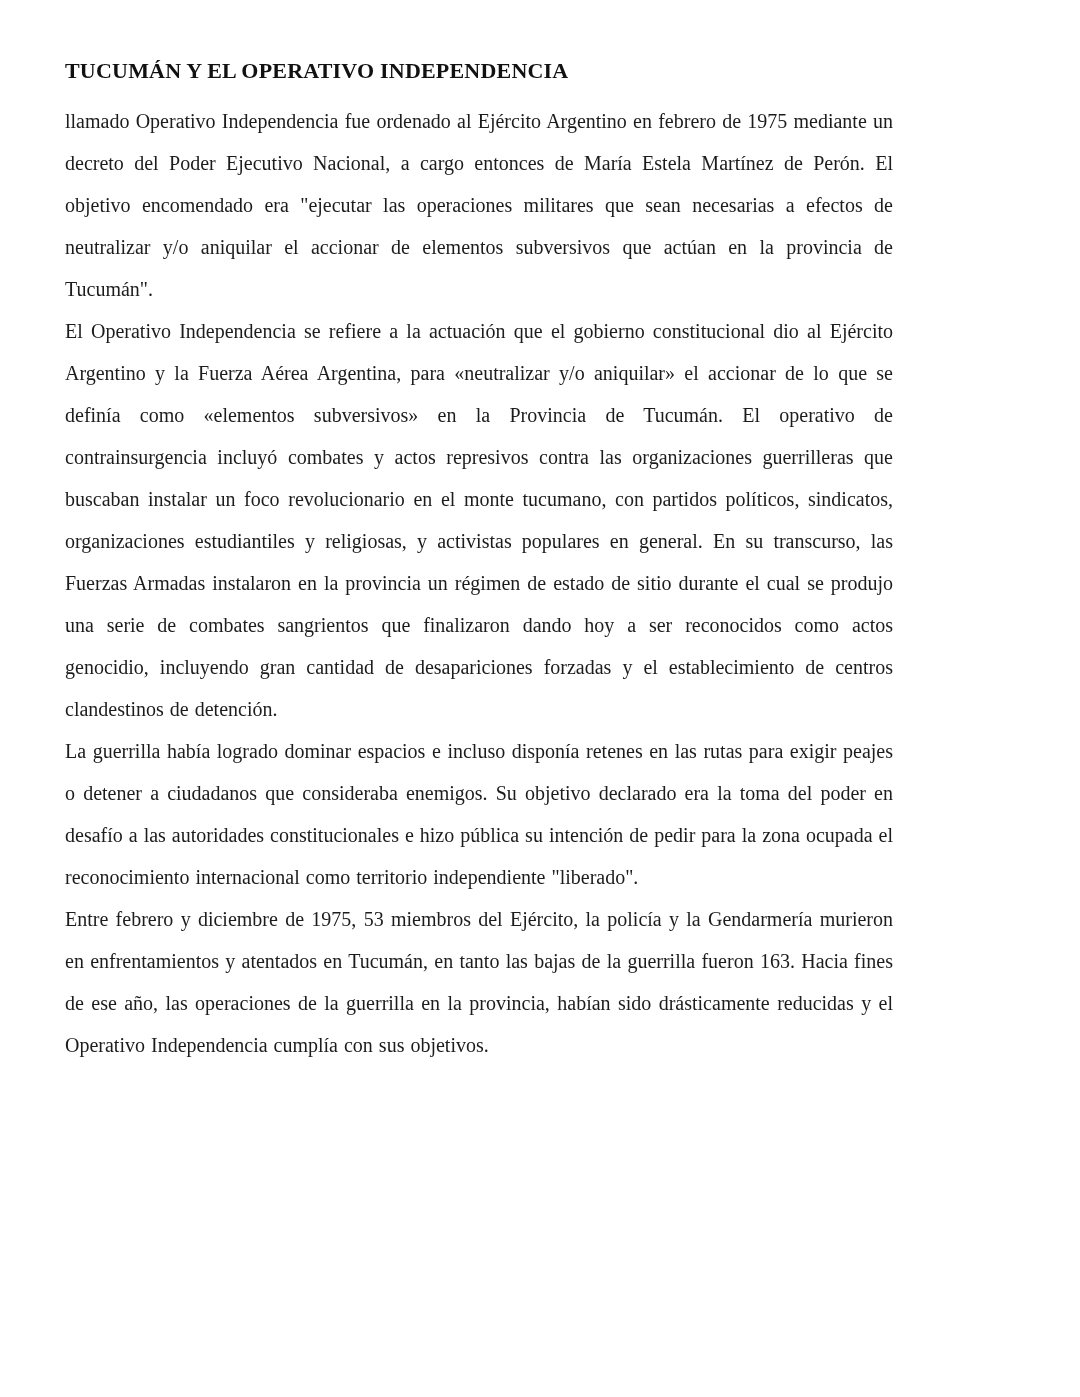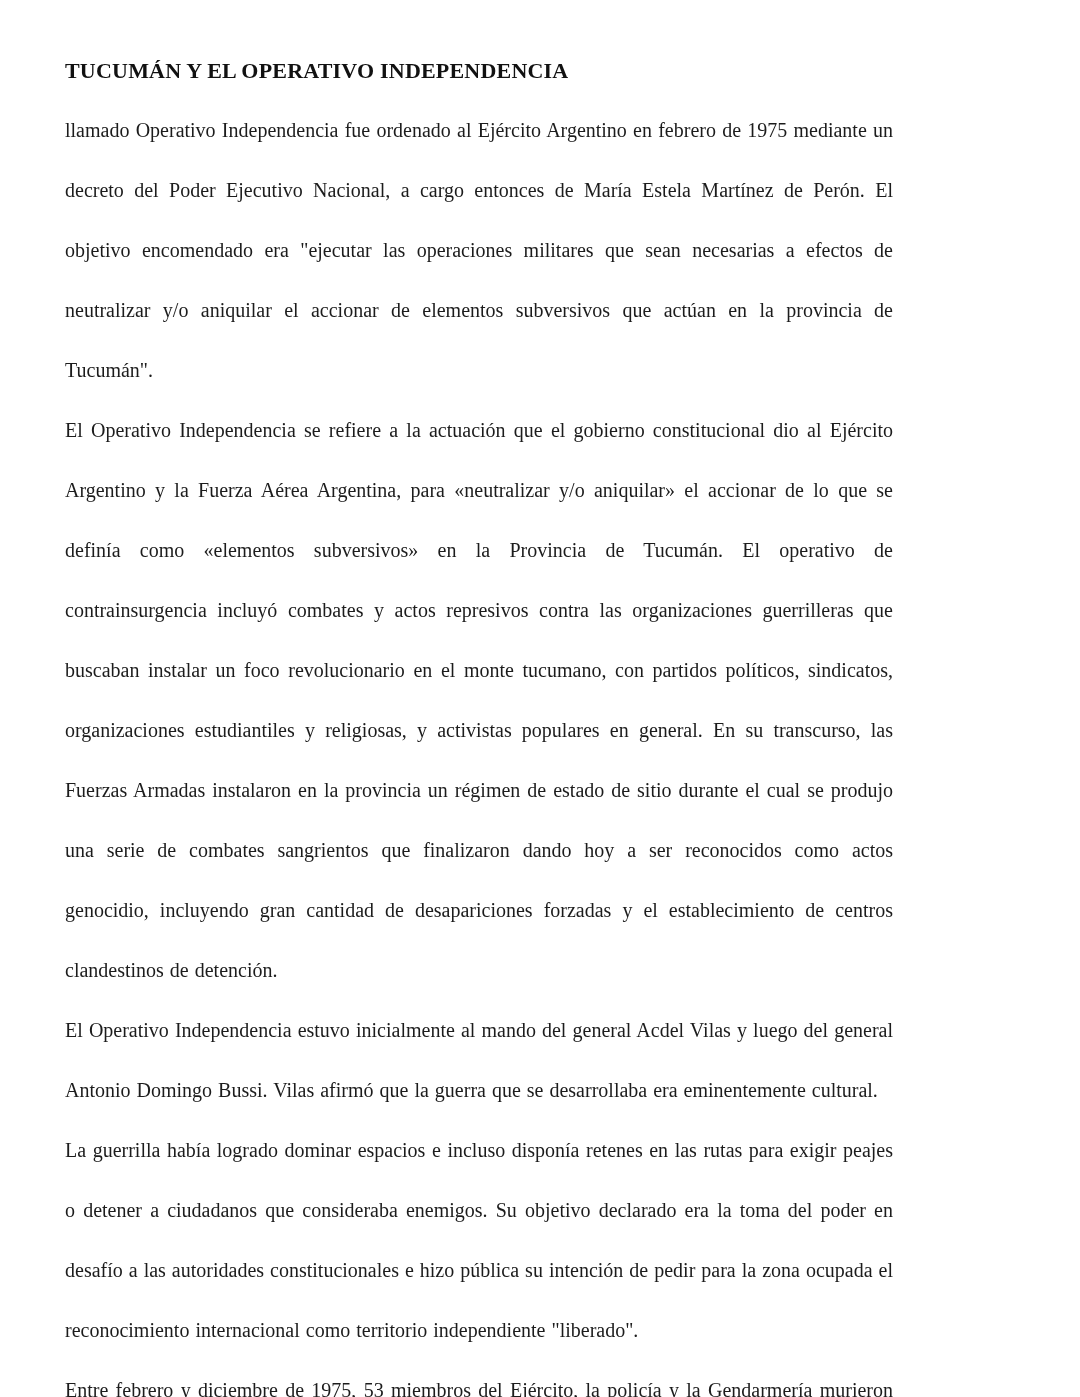--- a/index.html
+++ b/index.html
@@ -24,36 +24,35 @@
   .doc-title {
     font-size: 22px;
     font-weight: bold;
     line-height: 42px;
     margin: 0 0 8px 0;
     letter-spacing: 0.2px;
     color: #111111;
   }
   .doc-paragraph {
     font-size: 20px;
-    line-height: 60px;
+    line-height: 42px;
     margin: 0;
     text-align: justify;
     text-justify: inter-word;
     word-spacing: 1px;
   }
 </style>
 </head>
 <body>
 
 <div class="page">
   <h1 class="doc-title">TUCUMÁN Y EL OPERATIVO INDEPENDENCIA</h1>
 
   <p class="doc-paragraph">llamado Operativo Independencia fue ordenado al Ejército Argentino en febrero de 1975 mediante un decreto del Poder Ejecutivo Nacional, a cargo entonces de María Estela Martínez de Perón. El objetivo encomendado era "ejecutar las operaciones militares que sean necesarias a efectos de neutralizar y/o aniquilar el accionar de elementos subversivos que actúan en la provincia de Tucumán".</p>
 
   <p class="doc-paragraph">El Operativo Independencia se refiere a la actuación que el gobierno constitucional dio al Ejército Argentino y la Fuerza Aérea Argentina, para «neutralizar y/o aniquilar» el accionar de lo que se definía como «elementos subversivos» en la Provincia de Tucumán. El operativo de contrainsurgencia incluyó combates y actos represivos contra las organizaciones guerrilleras que buscaban instalar un foco revolucionario en el monte tucumano, con partidos políticos, sindicatos, organizaciones estudiantiles y religiosas, y activistas populares en general. En su transcurso, las Fuerzas Armadas instalaron en la provincia un régimen de estado de sitio durante el cual se produjo una serie de combates sangrientos que finalizaron dando hoy a ser reconocidos como actos genocidio, incluyendo gran cantidad de desapariciones forzadas y el establecimiento de centros clandestinos de detención.</p>
 
-  <p class="doc-paragraph">El Operativo Independencia estuvo inicialmente al mando del general Acdel Vilas y luego del general Antonio Domingo Bussi. Vilas afirmó que la guerra que se desarrollaba era eminentemente cultural.</p>
 
   <p class="doc-paragraph">La guerrilla había logrado dominar espacios e incluso disponía retenes en las rutas para exigir peajes o detener a ciudadanos que consideraba enemigos. Su objetivo declarado era la toma del poder en desafío a las autoridades constitucionales e hizo pública su intención de pedir para la zona ocupada el reconocimiento internacional como territorio independiente "liberado".</p>
 
 
   <p class="doc-paragraph">Entre febrero y diciembre de 1975, 53 miembros del Ejército, la policía y la Gendarmería murieron en enfrentamientos y atentados en Tucumán, en tanto las bajas de la guerrilla fueron 163. Hacia fines de ese año, las operaciones de la guerrilla en la provincia, habían sido drásticamente reducidas y el Operativo Independencia cumplía con sus objetivos.</p>
 </div>
 
 </body></html>

